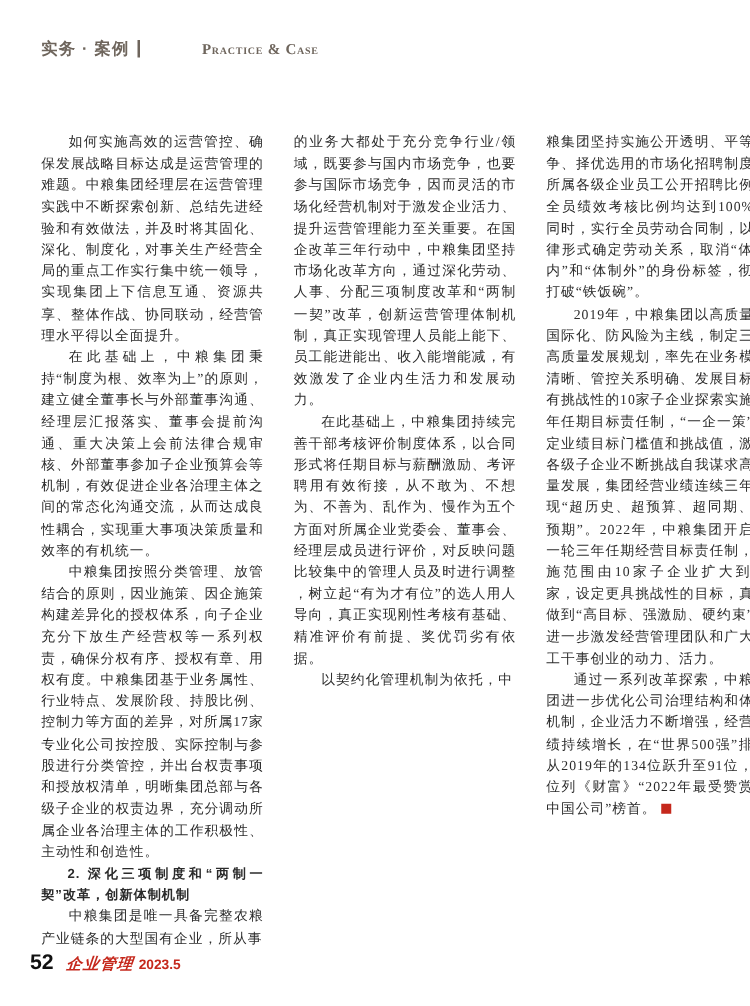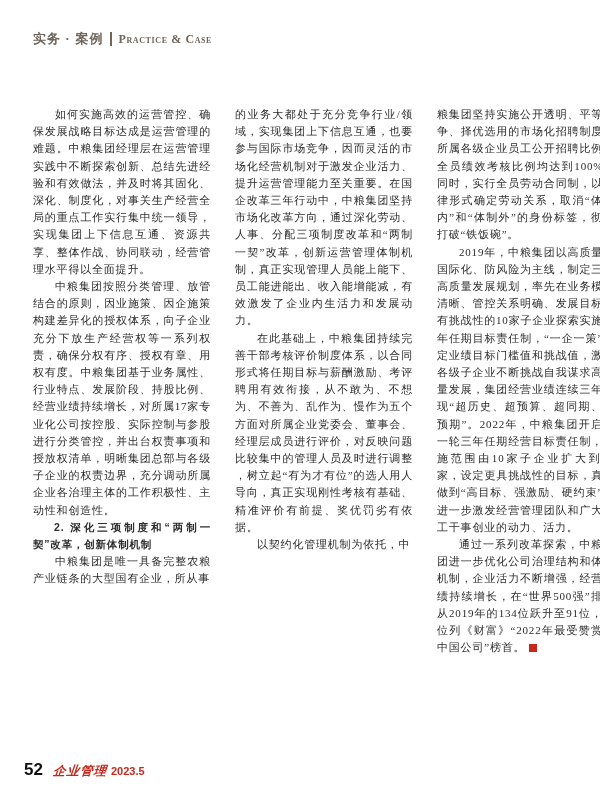--- a/index.html
+++ b/index.html
@@ -35,20 +35,21 @@
     height: 14px;
     border-left: 2px solid #6e655c;
     margin: 0 7px 0 6px;
   }
   .section-en {
     font-family: "Liberation Serif", serif;
     font-variant: small-caps;
     font-weight: bold;
     font-size: 12px;
     letter-spacing: 0.6px;
+    margin-left: 43px;
   }
   
   .columns {
     position: absolute;
     top: 106px;
     left: 33px;
     display: flex;
     gap: 24px;
   }
   .col {
@@ -110,26 +111,27 @@
 
 <div class="page-header">
   <span class="section-cn">实务 · 案例</span>
   <span class="header-divider"></span>
   <span class="section-en">Practice &amp; Case</span>
 </div>
 
 <div class="columns">
     <div class="col">
       <p class="para">如何实施高效的运营管控、确保发展战略目标达成是运营管理的难题。中粮集团经理层在运营管理实践中不断探索创新、总结先进经验和有效做法，并及时将其固化、深化、制度化，对事关生产经营全局的重点工作实行集中统一领导，实现集团上下信息互通、资源共享、整体作战、协同联动，经营管理水平得以全面提升。</p>
-      <p class="para">中粮集团按照分类管理、放管结合的原则，因业施策、因企施策构建差异化的授权体系，向子企业充分下放生产经营权等一系列权责，确保分权有序、授权有章、用权有度。中粮集团基于业务属性、行业特点、发展阶段、持股比例、经营业绩持续增长，对所属17家专业化公司按控股、实际控制与参股进行分类管控，并出台权责事项和授放权清单，明晰集团总部与各级子企业的权责边界，充分调动所属企业各治理主体的工作积极性、主动性和创造性。</p>
+      <p class="para">在此基础上，中粮集团秉持“制度为根、效率为上”的原则，建立健全董事长与外部董事沟通、经理层汇报落实、董事会提前沟通、重大决策上会前法律合规审核、外部董事参加子企业预算会等机制，有效促进企业各治理主体之间的常态化沟通交流，从而达成良性耦合，实现重大事项决策质量和效率的有机统一。</p>
+      <p class="para">中粮集团按照分类管理、放管结合的原则，因业施策、因企施策构建差异化的授权体系，向子企业充分下放生产经营权等一系列权责，确保分权有序、授权有章、用权有度。中粮集团基于业务属性、行业特点、发展阶段、持股比例、控制力等方面的差异，对所属17家专业化公司按控股、实际控制与参股进行分类管控，并出台权责事项和授放权清单，明晰集团总部与各级子企业的权责边界，充分调动所属企业各治理主体的工作积极性、主动性和创造性。</p>
       <p class="para heading">2. 深化三项制度和“两制一契”改革，创新体制机制</p>
       <p class="para">中粮集团是唯一具备完整农粮产业链条的大型国有企业，所从事</p>
     </div>
     <div class="col">
-      <p class="para no-indent">的业务大都处于充分竞争行业/领域，实现集团上下信息互通，也要参与国际市场竞争，因而灵活的市场化经营机制对于激发企业活力、提升运营管理能力至关重要。在国企改革三年行动中，中粮集团坚持市场化改革方向，通过深化劳动、人事、分配三项制度改革和“两制一契”改革，创新运营管理体制机制，真正实现管理人员能上能下、员工能进能出、收入能增能减，有效激发了企业内生活力和发展动力。</p>
+      <p class="para no-indent">的业务大都处于充分竞争行业/领域，既要参与国内市场竞争，也要参与国际市场竞争，因而灵活的市场化经营机制对于激发企业活力、提升运营管理能力至关重要。在国企改革三年行动中，中粮集团坚持市场化改革方向，通过深化劳动、人事、分配三项制度改革和“两制一契”改革，创新运营管理体制机制，真正实现管理人员能上能下、员工能进能出、收入能增能减，有效激发了企业内生活力和发展动力。</p>
       <p class="para">在此基础上，中粮集团持续完善干部考核评价制度体系，以合同形式将任期目标与薪酬激励、考评聘用有效衔接，从不敢为、不想为、不善为、乱作为、慢作为五个方面对所属企业党委会、董事会、经理层成员进行评价，对反映问题比较集中的管理人员及时进行调整 ，树立起“有为才有位”的选人用人导向，真正实现刚性考核有基础、精准评价有前提、奖优罚劣有依据。</p>
       <p class="para">以契约化管理机制为依托，中</p>
     </div>
     <div class="col">
       <p class="para no-indent">粮集团坚持实施公开透明、平等竞争、择优选用的市场化招聘制度，所属各级企业员工公开招聘比例和全员绩效考核比例均达到100%；同时，实行全员劳动合同制，以法律形式确定劳动关系，取消“体制内”和“体制外”的身份标签，彻底打破“铁饭碗”。</p>
       <p class="para">2019年，中粮集团以高质量、国际化、防风险为主线，制定三年高质量发展规划，率先在业务模式清晰、管控关系明确、发展目标具有挑战性的10家子企业探索实施三年任期目标责任制，“一企一策”设定业绩目标门槛值和挑战值，激励各级子企业不断挑战自我谋求高质量发展，集团经营业绩连续三年实现“超历史、超预算、超同期、超预期”。2022年，中粮集团开启新一轮三年任期经营目标责任制，实施范围由10家子企业扩大到13家，设定更具挑战性的目标，真正做到“高目标、强激励、硬约束”，进一步激发经营管理团队和广大员工干事创业的动力、活力。</p>
       <p class="para">通过一系列改革探索，中粮集团进一步优化公司治理结构和体制机制，企业活力不断增强，经营业绩持续增长，在“世界500强”排名从2019年的134位跃升至91位，并位列《财富》“2022年最受赞赏的中国公司”榜首。<span class="end-mark"></span></p>
     </div>
   </div>
 

